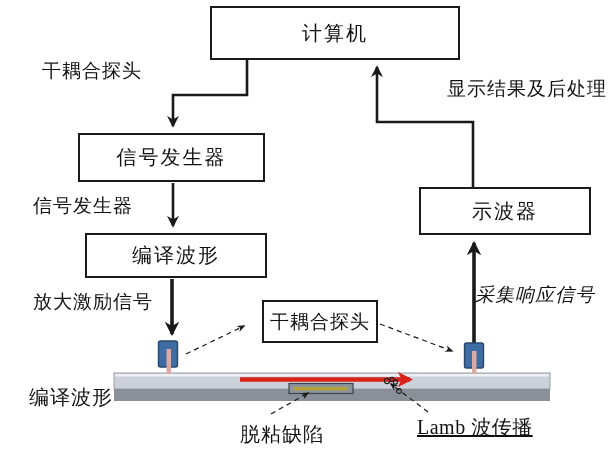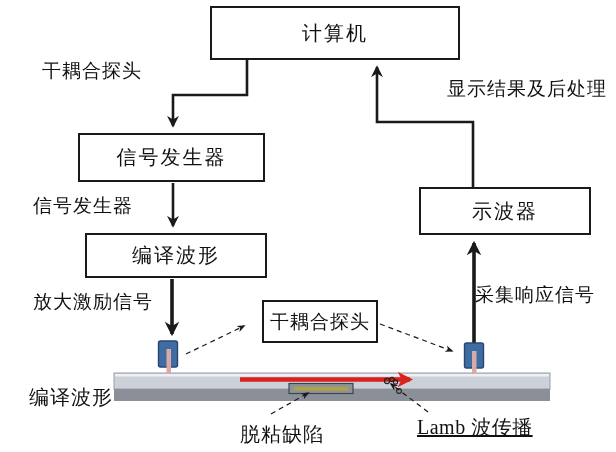--- a/index.html
+++ b/index.html
@@ -23,21 +23,21 @@
   }
   .b-computer{left:210px;top:6px;width:250px;height:54px;}
   .b-siggen{left:78px;top:133px;width:187px;height:49px;}
   .b-amp{left:85px;top:233px;width:182px;height:45px;}
   .b-scope{left:383px;top:187px;width:172px;height:48px;margin-left:36px;}
   .b-probe{left:262px;top:300px;width:116px;height:43px;font-size:19px;letter-spacing:1px;text-align:right;}
   .l-compile{left:42px;top:58px;}
   .l-transmit{left:33px;top:193px;}
   .l-amplified{left:33px;top:289px;}
   .l-display{left:447px;top:76px;}
-  .l-acquire{left:475px;top:282px;}
+  .l-acquire{left:475px;top:282px;font-style:italic;}
   .l-specimen{left:29px;top:384px;font-size:20px;}
   .l-debond{left:240px;top:421px;font-size:20px;}
   .l-lamb{left:417px;top:414px;font-size:20px;letter-spacing:0.5px;text-decoration:underline;}
 </style>
 </head>
 <body>
 
 <div id="stage">
 
   <svg id="wires" viewBox="0 0 616 452" xmlns="http://www.w3.org/2000/svg">

